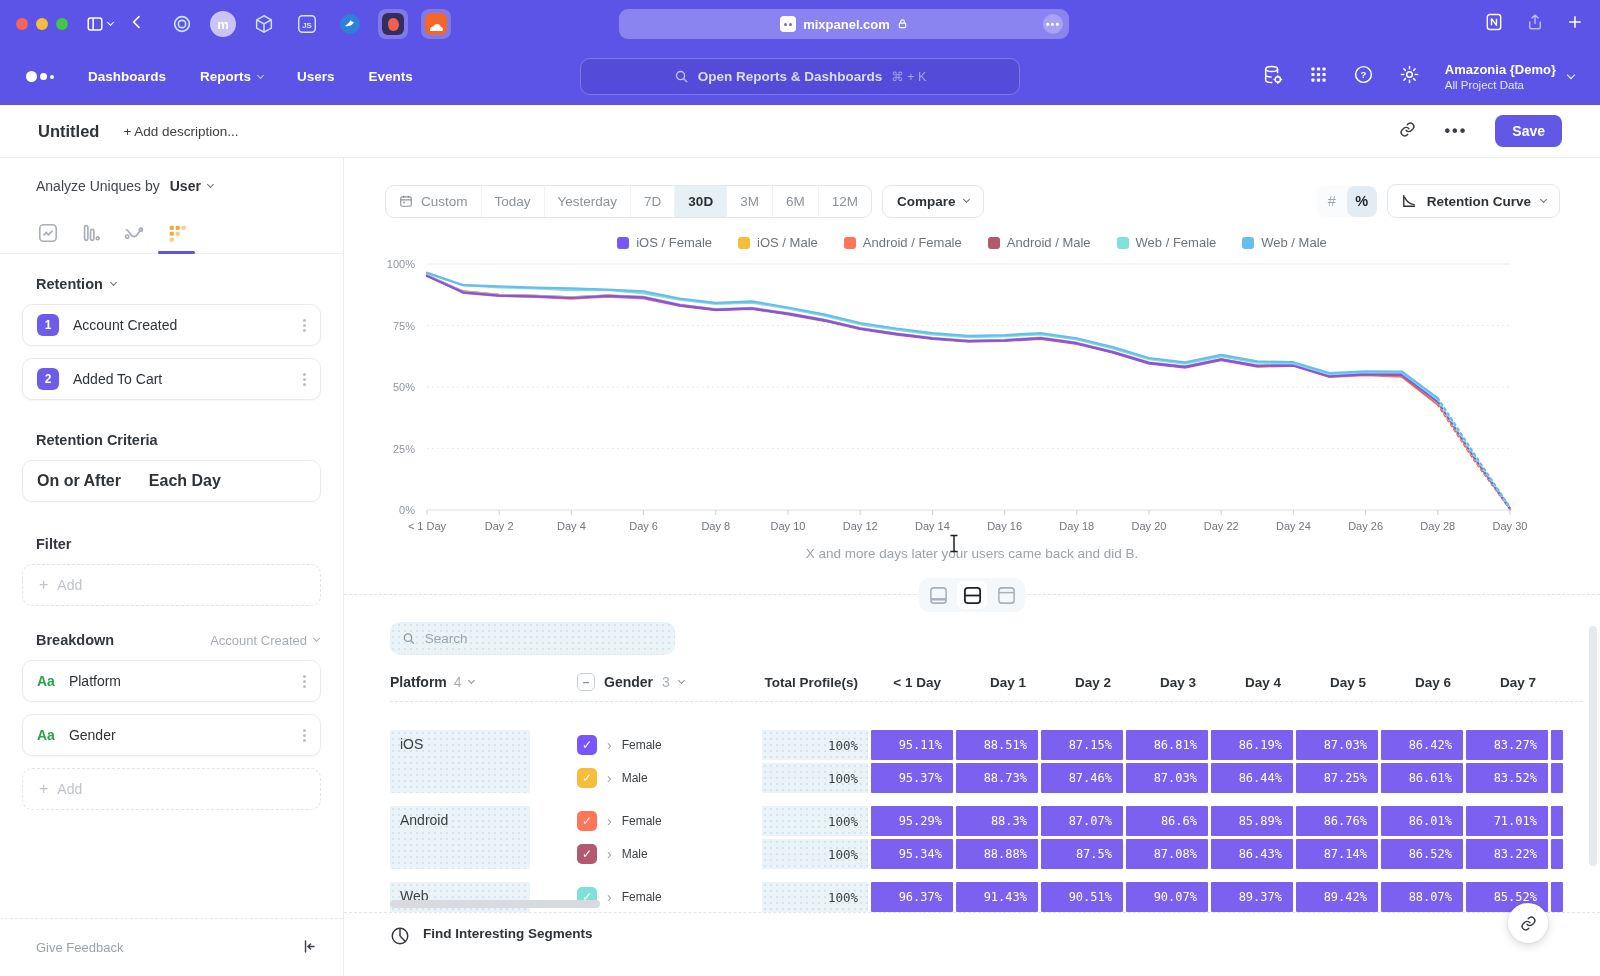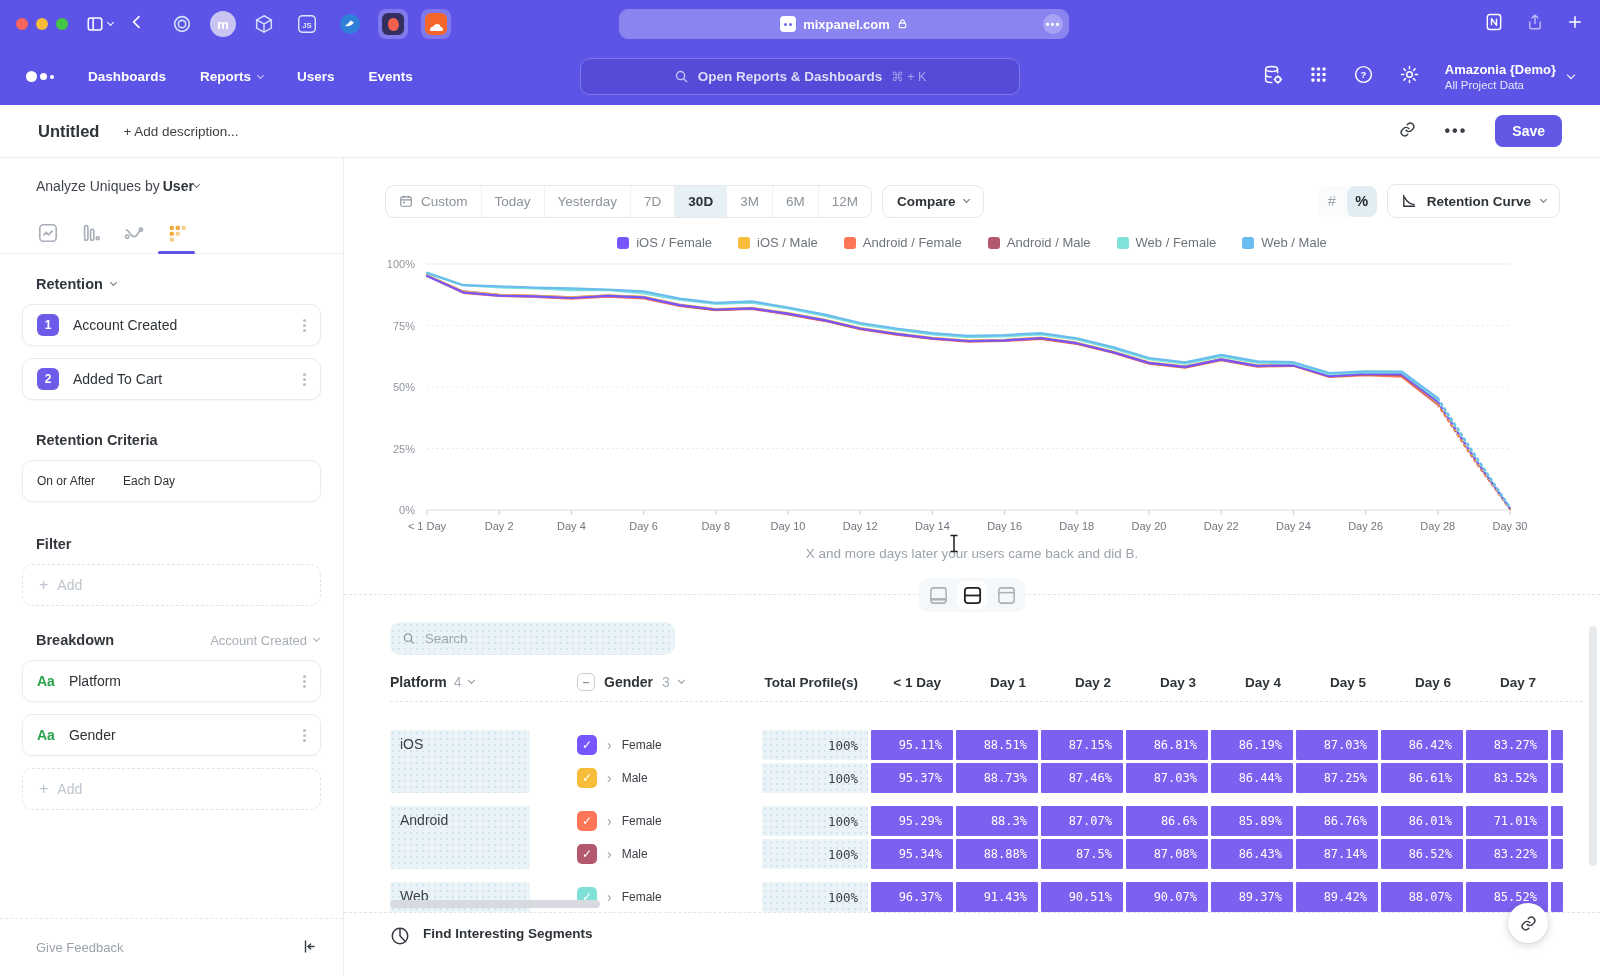--- a/index.html
+++ b/index.html
@@ -40,36 +40,36 @@
   
   .title-bar { height:53px; display:flex; align-items:center; padding:0 38px; border-bottom:1px solid #ECEFF2; background:#fff; }
   .title { font-size:16.5px; font-weight:700; color:#2E3338; }
   .desc { margin-left:24px; color:#404040; font-size:13.5px; }
   .title-actions { margin-left:auto; display:flex; align-items:center; gap:28px; color:#3A3F45; }
   .save-btn { background:#6159E6; color:#fff; font-weight:600; font-size:14px; padding:8px 17px; border-radius:8px; border:none; cursor:pointer; }
 
   
   .workspace { display:flex; height:818px; position:relative; }
   .sidebar { width:344px; min-width:344px; border-right:1px solid #E9EDF0; position:relative; padding:20px 22px 0; }
-  .analyze-row { font-size:14px; color:#41464D; display:flex; align-items:center; padding-left:14px; }
+  .analyze-row { font-size:14px; color:#41464D; display:flex; align-items:center; gap:7px; padding-left:14px; }
   .analyze-value { font-weight:700; color:#2E3338; margin-left:3px; }
   .chv { display:inline-block; width:7px; height:7px; border-right:1.6px solid currentColor; border-bottom:1.6px solid currentColor;
     transform:rotate(45deg); margin-top:-3px; }
   .tabs-row { display:flex; margin:18px -22px 0; padding:0 26px; border-bottom:1px solid #EDF0F3; height:42px; align-items:center; }
   .tab { width:43px; height:100%; display:flex; align-items:center; justify-content:center; position:relative; cursor:pointer; }
   .tab.active::after { content:""; position:absolute; bottom:-1px; left:3px; right:3px; height:3px; background:#5B54E7; border-radius:2px; }
   .section-h { font-size:14.5px; font-weight:700; color:#33383E; display:flex; align-items:center; gap:8px; margin:22px 0 0 14px; }
   .section-h .chv { color:#6A7077; }
   .card { margin-top:12px; background:#fff; border:1px solid #E8ECEF; border-radius:10px; height:42px; display:flex; align-items:center;
     padding:0 14px; box-shadow:0 1px 2px rgba(16,24,40,.04); }
   .step-num { width:22px; height:22px; border-radius:6px; background:#6C5CE9; color:#fff; font-size:12px; font-weight:700;
     display:flex; align-items:center; justify-content:center; }
   .card-label { margin-left:14px; font-size:14px; color:#2E3338; }
   .kebab { margin-left:auto; width:3px; height:3px; border-radius:50%; background:#B9C0C8; box-shadow:0 -5px 0 #B9C0C8, 0 5px 0 #B9C0C8; cursor:pointer; }
-  .crit { font-size:12px; color:#2E3338; font-weight:400; }
+  .crit { font-size:16px; color:#2E3338; font-weight:700; }
   .crit + .crit { margin-left:28px; }
   .add-box { margin-top:12px; border:1px dashed #DFE5EA; border-radius:10px; height:42px; display:flex; align-items:center;
     padding:0 16px; color:#BEC5CC; font-size:14px; gap:9px; cursor:pointer; }
   .breakdown-row { display:flex; align-items:center; justify-content:space-between; margin:26px 2px 0 14px; }
   .bd-event { color:#A7AEB7; font-size:13px; display:flex; gap:7px; align-items:center; cursor:pointer; }
   .aa { color:#2BA24C; font-weight:700; font-size:14px; }
   .sidebar-footer { position:absolute; left:0; right:0; bottom:0; height:58px; border-top:1px dashed #E2EAF0;
     display:flex; align-items:center; justify-content:space-between; padding:0 26px 0 36px; color:#9BA2AA; font-size:13px; }
 
   

